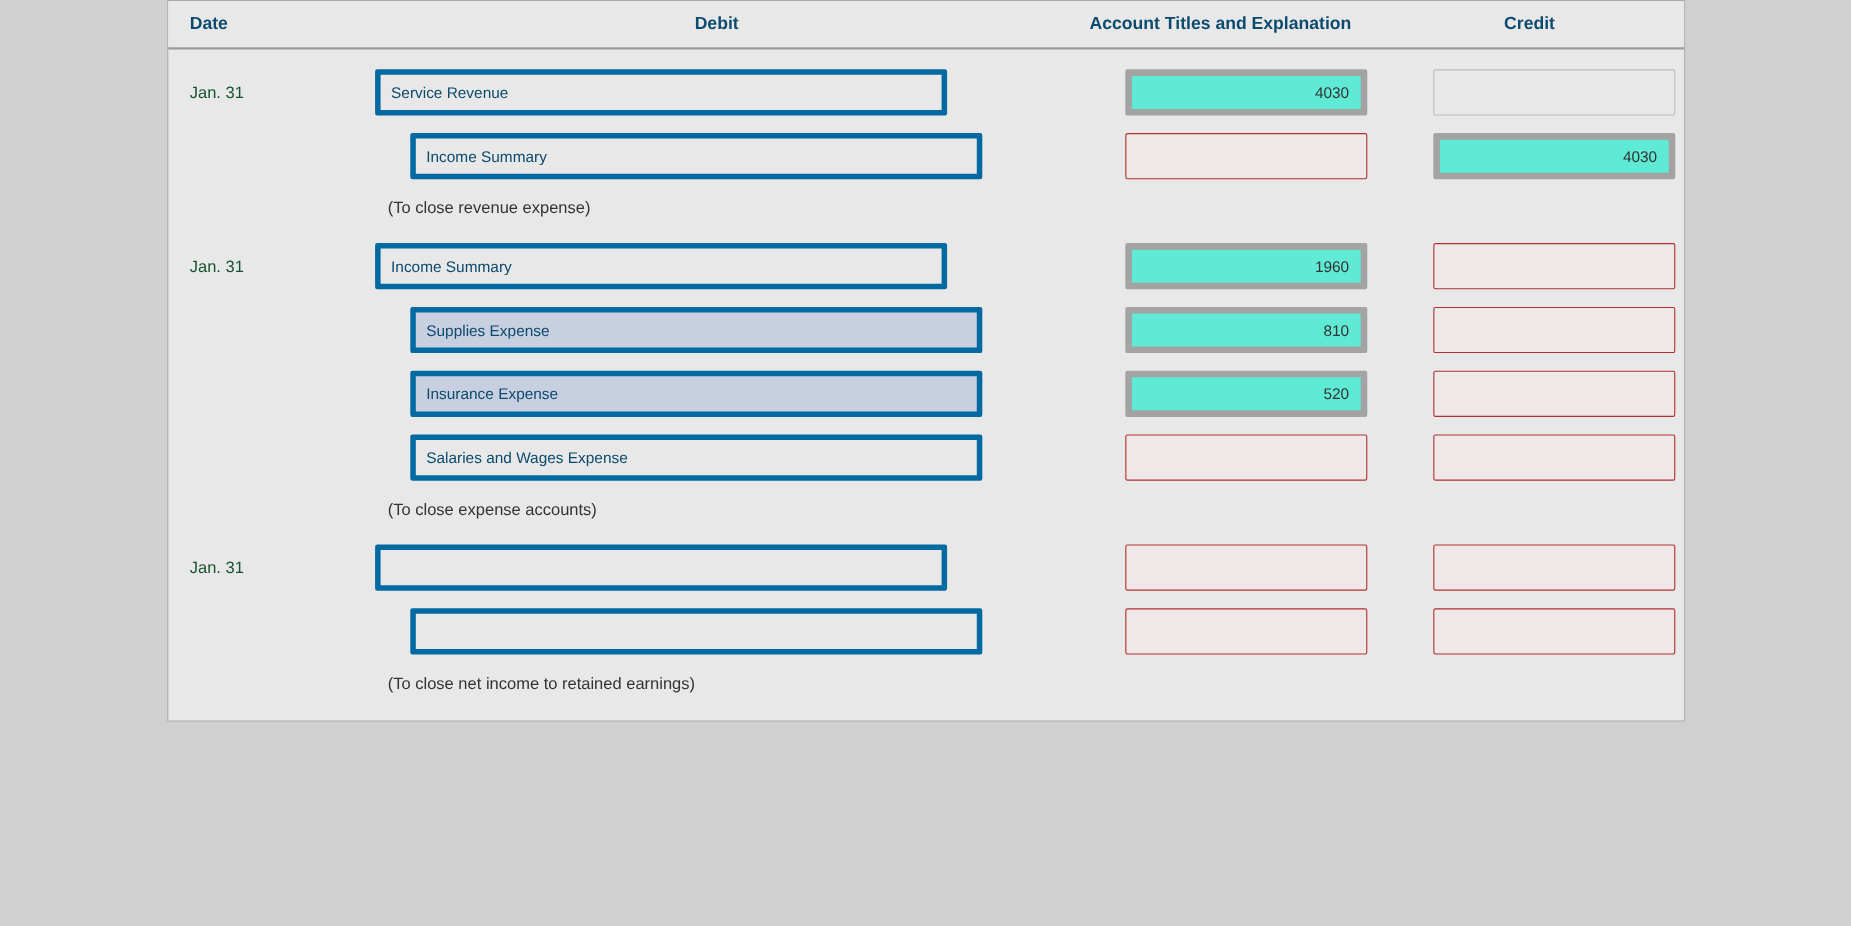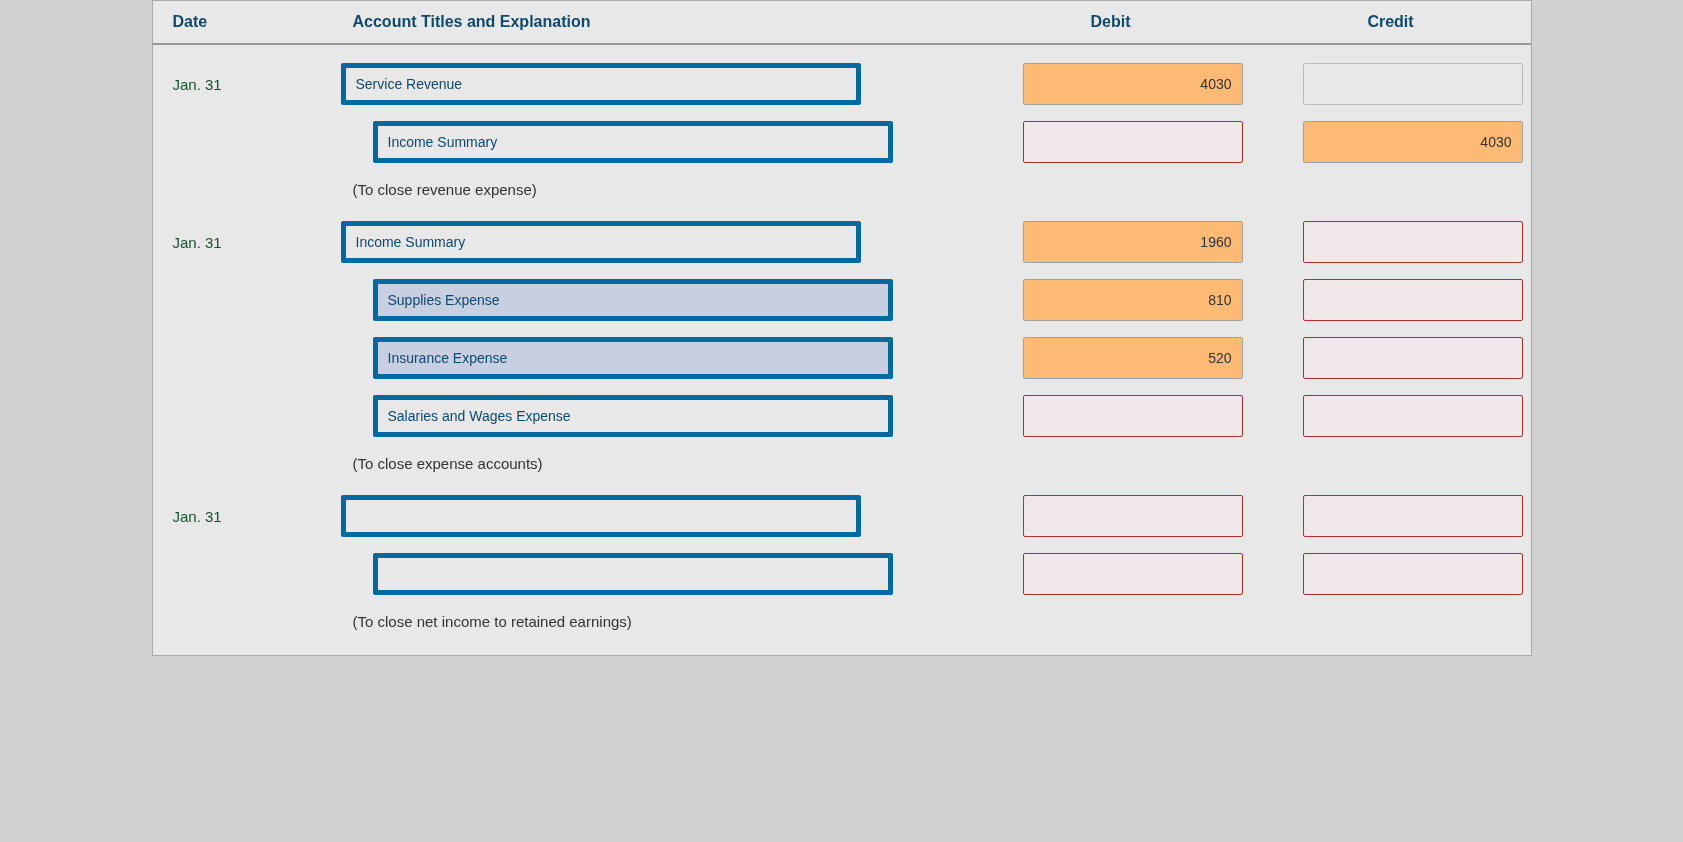--- a/index.html
+++ b/index.html
@@ -128,22 +128,22 @@
       text-align: right;
       outline: none;
     }
 
     .amount-input.red-border {
       border: 1.5px solid #b03030;
       background-color: #f0e8e8;
     }
 
     .amount-input.has-value {
-      background-color: #fdba74;
-      border: 1px solid #a3a3a3;
+      background-color: #5eead4;
+      border: 6px solid #a3a3a3;
     }
 
     .note-row {
       display: grid;
       grid-template-columns: 180px 1fr 280px 280px;
       min-height: 36px;
       align-items: center;
       padding: 4px 0;
     }
 
@@ -155,22 +155,22 @@
     }
   </style>
 </head>
 <body>
 
 <div class="page-wrapper">
   <div class="table-container">
 
     <div class="header-row">
       <div class="header-cell left">Date</div>
+      <div class="header-cell">Debit</div>
       <div class="header-cell left">Account Titles and Explanation</div>
-      <div class="header-cell">Debit</div>
       <div class="header-cell">Credit</div>
     </div>
 
     <div class="content-area">
 
       <div class="entry-group">
 
         <div class="entry-row">
           <div class="date-cell">Jan. 31</div>
           <div class="account-cell">

